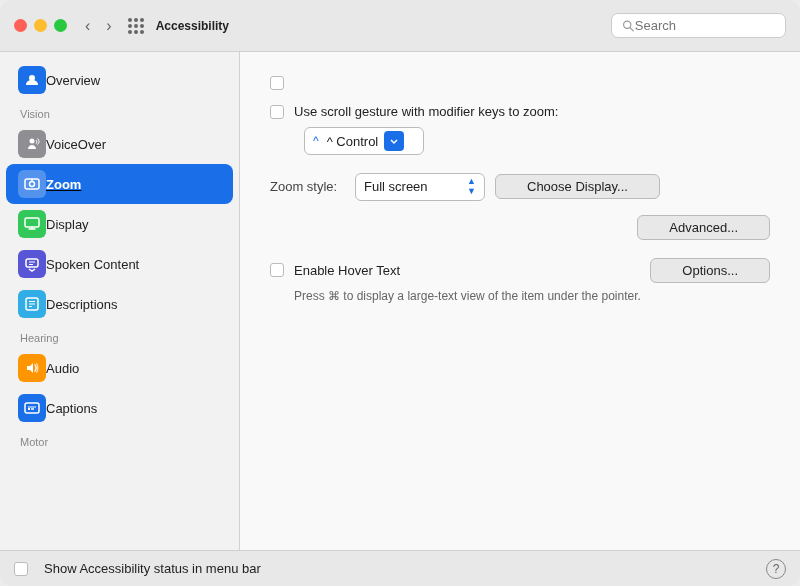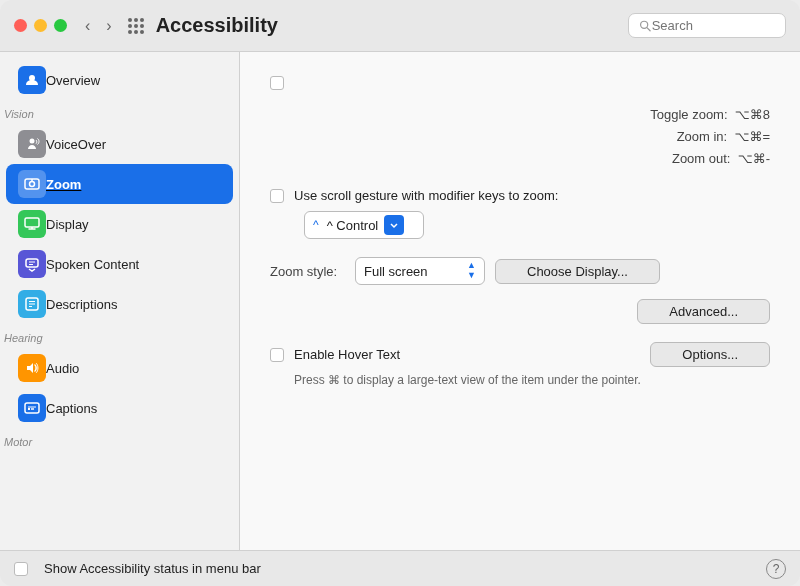--- a/index.html
+++ b/index.html
@@ -55,34 +55,34 @@
       margin: 0 4px;
     }
     .grid-dot {
       width: 4px;
       height: 4px;
       background: #666;
       border-radius: 50%;
     }
 
     .titlebar-title {
-      font-size: 20px;
+      font-size: 12px;
       font-weight: 600;
       color: #222;
       margin-right: auto;
     }
 
     .search-box {
       display: flex;
       align-items: center;
       background: #ffffff;
       border: 1px solid #ccc;
       border-radius: 7px;
       padding: 4px 10px;
-      width: 158px;
+      width: 175px;
     }
     .search-icon-svg {
       width: 14px;
       height: 14px;
       color: #999;
     }
     .search-input {
       border: none;
       outline: none;
       background: transparent;
@@ -101,23 +101,22 @@
     .sidebar {
       width: 240px;
       background: #f2f2f2;
       border-right: 1px solid #d0d0d0;
       padding: 8px 0;
       overflow-y: auto;
     }
     .sidebar-section-label {
       font-size: 11px;
       color: #888;
-      padding: 8px 16px 4px 4px;
+      padding: 8px 16px 4px 20px;
       font-weight: 500;
-      font-style: italic;
     }
     .sidebar-item {
       display: flex;
       align-items: center;
       padding: 6px 12px;
       cursor: pointer;
       border-radius: 8px;
       margin: 0 6px;
     }
     .sidebar-item.active {
@@ -459,25 +458,20 @@
     <div class="sidebar-section-label">Motor</div>
 
   </div>
 
   <div class="content">
 
     <div class="content-row">
       <div class="checkbox"></div>
     </div>
 
-    <div class="shortcuts-block">
-      <div class="shortcut-line">Toggle zoom:&nbsp;&nbsp;⌥⌘8</div>
-      <div class="shortcut-line">Zoom in:&nbsp;&nbsp;⌥⌘=</div>
-      <div class="shortcut-line">Zoom out:&nbsp;&nbsp;⌥⌘-</div>
-    </div>
 
     <div class="content-row" style="margin-bottom: 8px;">
       <div class="checkbox"></div>
       <span class="content-label">Use scroll gesture with modifier keys to zoom:</span>
     </div>
 
     <div class="modifier-row">
       <div style="width: 24px;"></div>
       <div class="dropdown">
         <span class="dropdown-caret">^</span>

